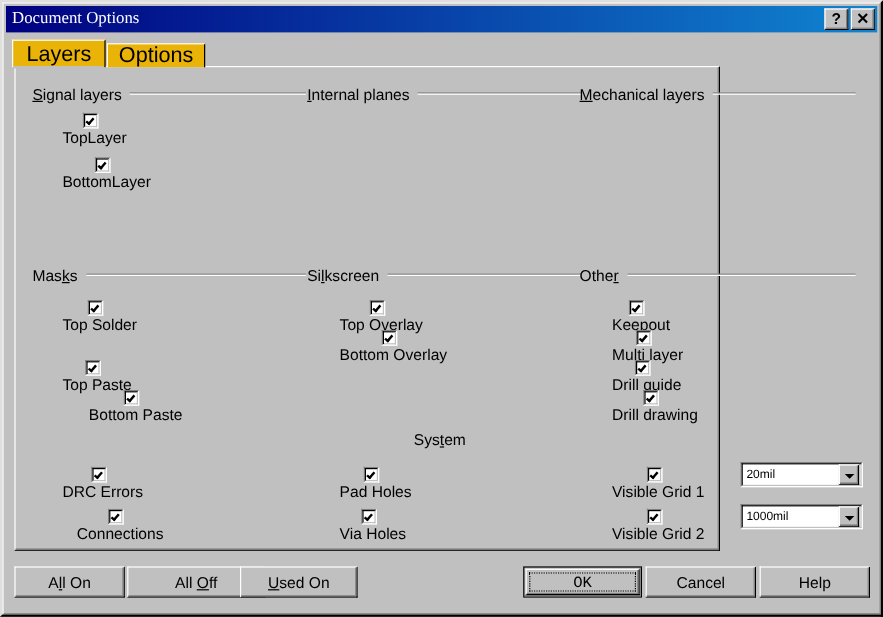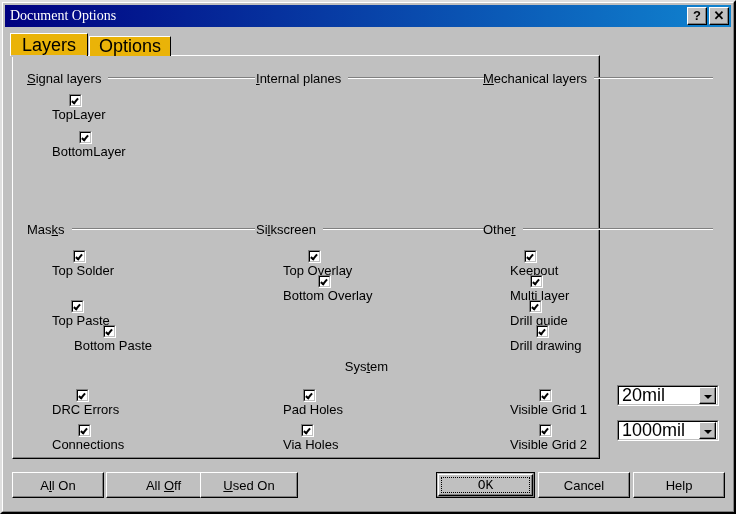--- a/index.html
+++ b/index.html
@@ -263,21 +263,21 @@
     border-top: 1px solid #000000;
     border-left: 1px solid #000000;
     border-right: 1px solid #c0c0c0;
     border-bottom: 1px solid #c0c0c0;
     box-sizing: border-box;
     pointer-events: none;
   }
   .combo-value {
     flex: 1 1 auto;
     padding-left: 4px;
-    font-size: 18px;
+    font-size: 10px;
     color: #000000;
     white-space: nowrap;
     overflow: hidden;
     z-index: 1;
   }
   .combo-arrow {
     flex: 0 0 auto;
     width: 17px;
     height: 17px;
     margin-right: 2px;
@@ -468,21 +468,21 @@
 
     <div class="group-header" style="left:14px; top:303px; width:686px;flex-direction:column;">
       <span class="ghl">Sys<span class="acc">t</span>em</span>
       <span class="gline"></span>
     </div>
 
     <div class="cbrow" style="left:32px; top:333px;">
       <span class="cbox checked"></span>
       <span class="cblabel">DRC Errors</span>
     </div>
-    <div class="cbrow" style="left:32px; top:368px;">
+    <div class="cbrow" style="left:44px; top:368px;">
       <span class="cbox checked"></span>
       <span class="cblabel">Connections</span>
     </div>
 
     <div class="cbrow" style="left:263px; top:333px;">
       <span class="cbox checked"></span>
       <span class="cblabel">Pad Holes</span>
     </div>
     <div class="cbrow" style="left:263px; top:368px;">
       <span class="cbox checked"></span>

